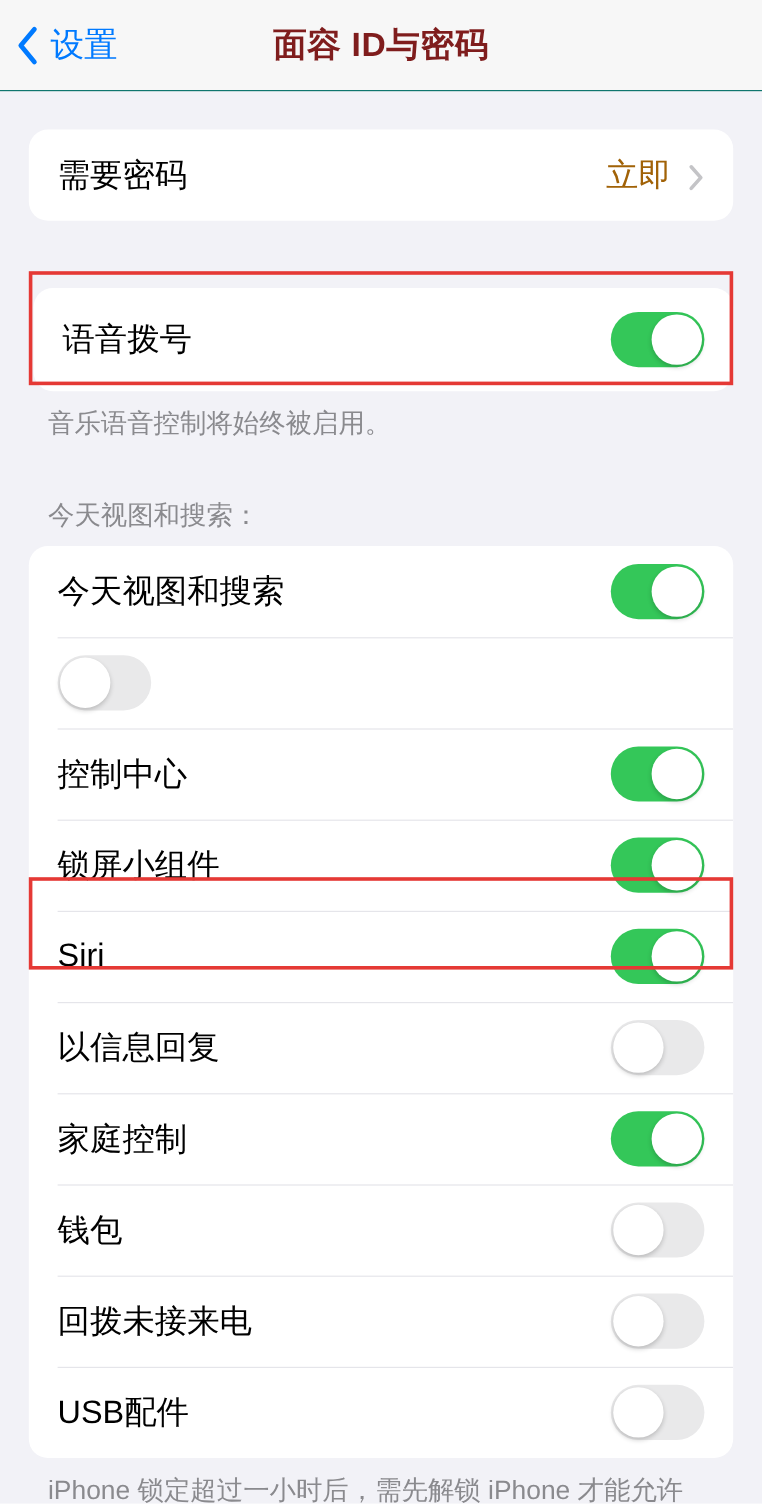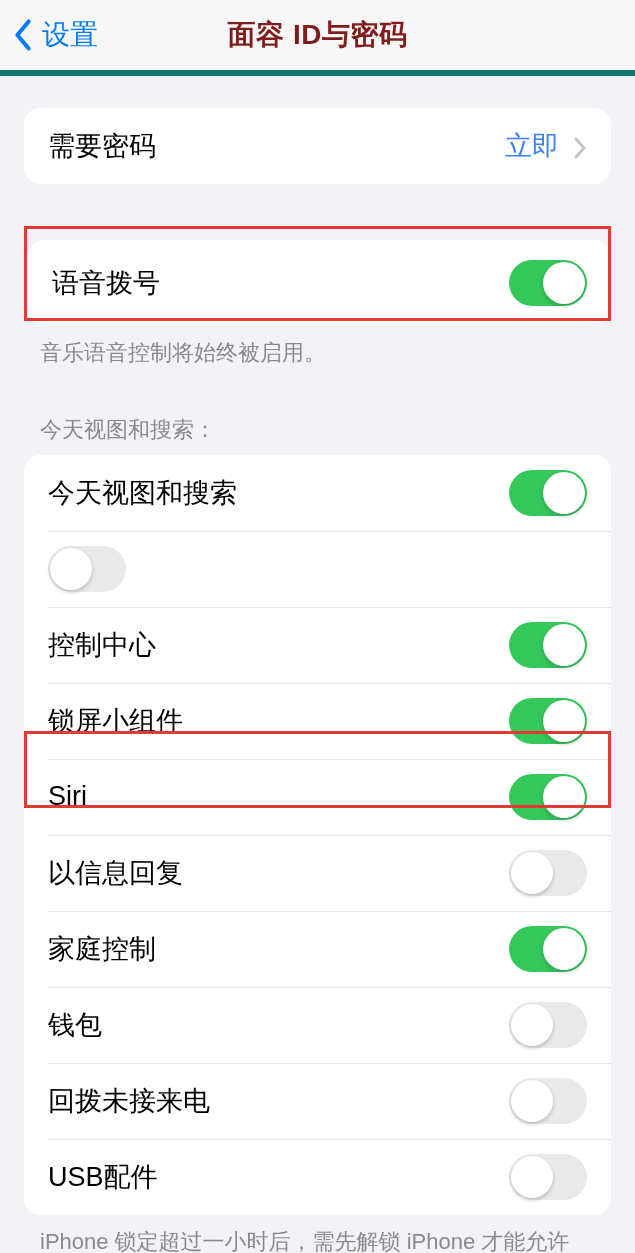--- a/index.html
+++ b/index.html
@@ -12,21 +12,21 @@
       width: 635px;
       height: 1253px;
       background: #f2f2f7;
       font-family: -apple-system, "SF Pro Text", "Helvetica Neue", Arial, sans-serif;
       overflow: hidden;
       position: relative;
     }
     .nav-bar {
       height: 76px;
       background: #f7f7f7;
-      border-bottom: 6px solid #0f766e;
+      border-bottom: 1px solid #0f766e;
       display: flex;
       align-items: center;
       position: relative;
     }
     .nav-back {
       display: flex;
       align-items: center;
       color: #007aff;
       padding-left: 12px;
       font-size: 28px;
@@ -81,21 +81,21 @@
       background: #e5e5ea;
     }
     .cell-label {
       font-size: 27px;
       color: #000;
     }
     .cell-value {
       display: flex;
       align-items: center;
       font-size: 27px;
-      color: #3b82f6;
+      color: #a16207;
     }
     .chevron {
       width: 14px;
       height: 22px;
       margin-left: 14px;
     }
     .chevron svg {
       width: 100%;
       height: 100%;
       stroke: #c4c4c7;

